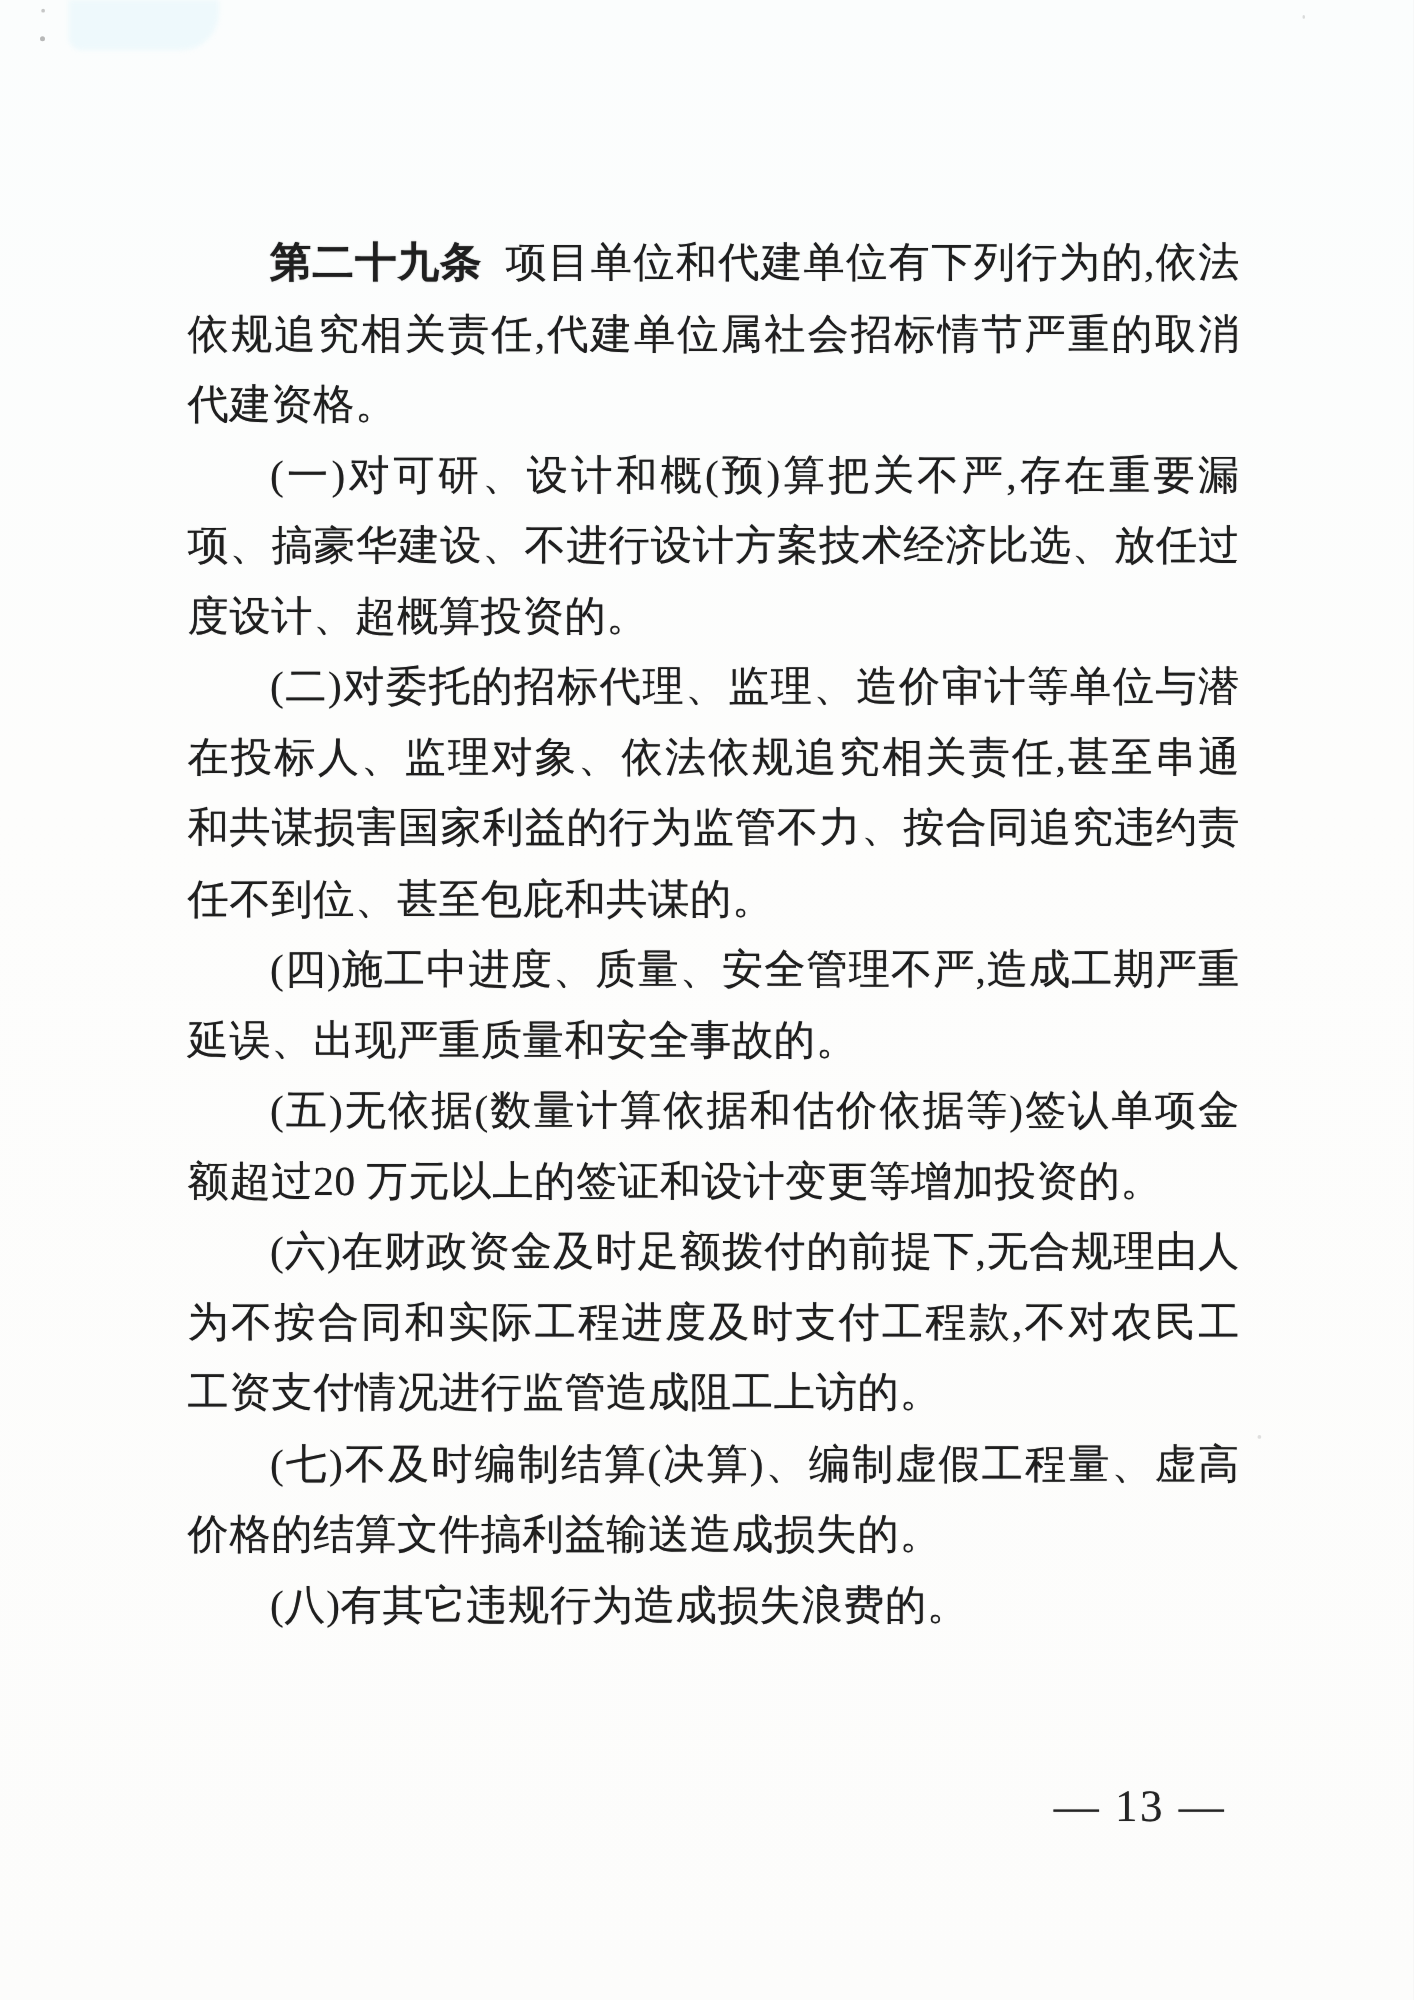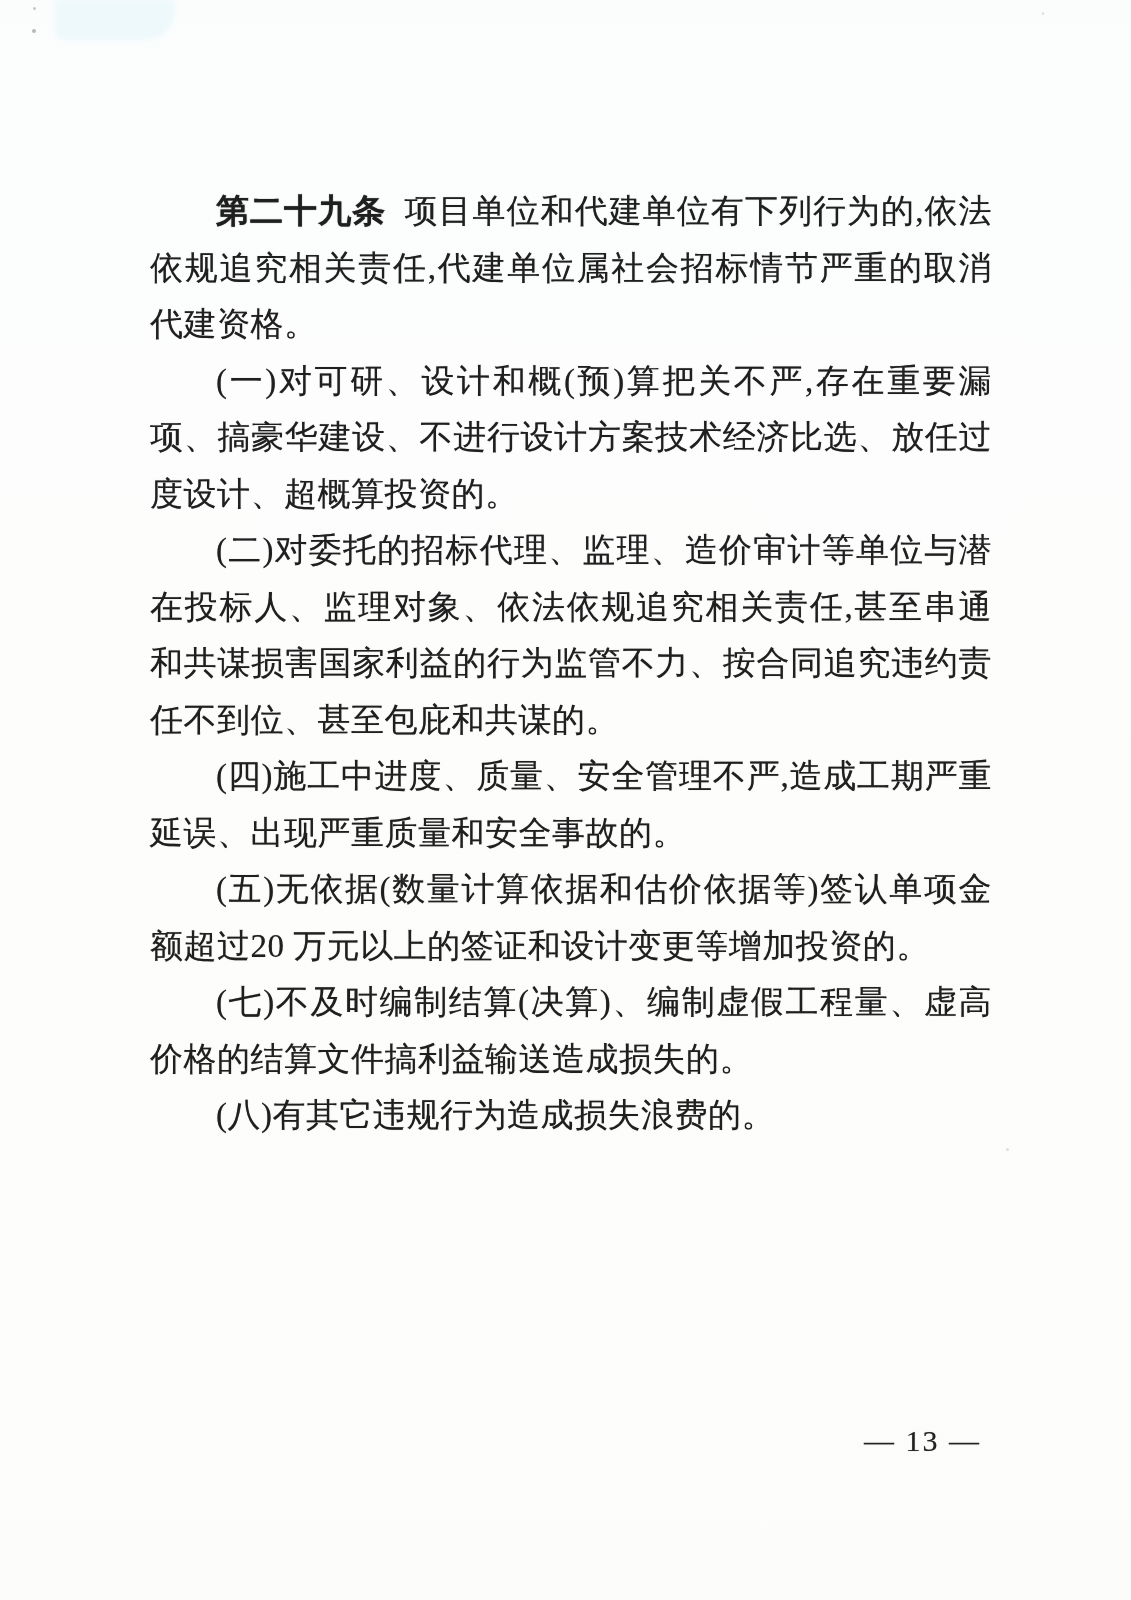--- a/index.html
+++ b/index.html
@@ -58,21 +58,21 @@
   .clause-title {
     font-weight: 700;
     margin-right: 0.55em;
     text-shadow: 0 0 1px rgba(10, 10, 10, 0.75);
   }
   .page-number {
     position: absolute;
     top: 1424px;
     right: 172px;
     color: #242424;
-    font-size: 30px;
+    font-size: 36px;
     letter-spacing: 2px;
     text-shadow: 0 0 0.7px rgba(20, 20, 20, 0.5);
   }
 </style>
 </head>
 <body>
 
 <div class="page">
 
   <div class="tint-patch"></div>
@@ -82,19 +82,20 @@
   <div class="speck speck-4"></div>
 
   <div class="content">
     <p class="para">
       <span class="clause-title">第二十九条</span><span>项目单位和代建单位有下列行为的,依法依规追究相关责任,代建单位属社会招标情节严重的取消代建资格。</span>
     </p>
     <p class="para">(一)对可研、设计和概(预)算把关不严,存在重要漏项、搞豪华建设、不进行设计方案技术经济比选、放任过度设计、超概算投资的。</p>
     <p class="para">(二)对委托的招标代理、监理、造价审计等单位与潜在投标人、监理对象、依法依规追究相关责任,甚至串通和共谋损害国家利益的行为监管不力、按合同追究违约责任不到位、甚至包庇和共谋的。</p>
     <p class="para">(四)施工中进度、质量、安全管理不严,造成工期严重延误、出现严重质量和安全事故的。</p>
     <p class="para">(五)无依据(数量计算依据和估价依据等)签认单项金额超过20 万元以上的签证和设计变更等增加投资的。</p>
+    <p class="para">(六)在财政资金及时足额拨付的前提下,无合规理由人为不按合同和实际工程进度及时支付工程款,不对农民工工资支付情况进行监管造成阻工上访的。</p>
     <p class="para">(七)不及时编制结算(决算)、编制虚假工程量、虚高价格的结算文件搞利益输送造成损失的。</p>
     <p class="para">(八)有其它违规行为造成损失浪费的。</p>
   </div>
 
   <div class="page-number">— 13 —</div>
 
 </div>
 
 </body></html>

